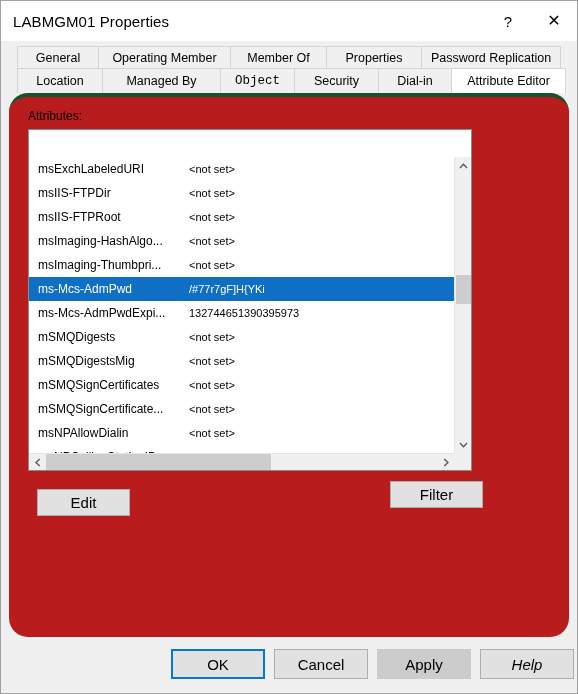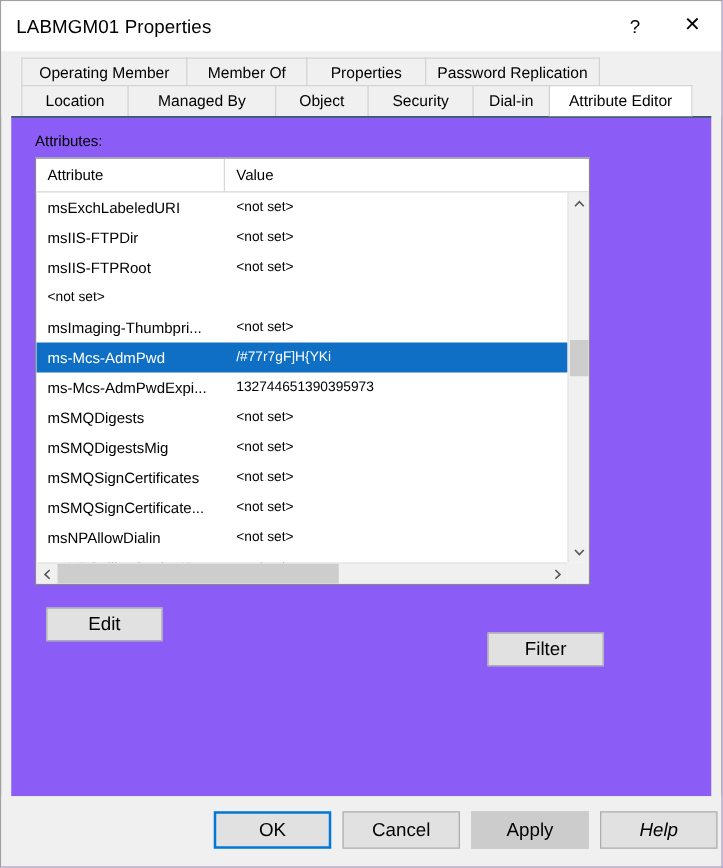--- a/index.html
+++ b/index.html
@@ -99,25 +99,26 @@
   .tab.active {
     background: #ffffff;
     border-color: #d4d4d4;
     position: relative;
     z-index: 3;
   }
 
   
   .panel {
     flex: 1;
-    background: #8b5cf6;
-    border-top: 1px solid #14532d;
+    background: #b91c1c;
+    border-top: 4px solid #14532d;
     margin: 0 8px 0 8px;
     position: relative;
     box-sizing: border-box;
+    border-radius: 19px;
   }
 
   .attributes-label {
     position: absolute;
     left: 19px;
     top: 12px;
     font-size: 12px;
     color: #000000;
   }
 
@@ -277,21 +278,21 @@
   .edit-btn {
     position: absolute;
     left: 28px;
     top: 392px;
     width: 93px;
     height: 27px;
   }
   .filter-btn {
     position: absolute;
     left: 381px;
-    top: 412px;
+    top: 384px;
     width: 93px;
     height: 27px;
   }
 
   
   .footer {
     height: 56px;
     min-height: 56px;
     background: #f0f0f0;
     position: relative;
@@ -319,80 +320,80 @@
         <span class="glyph">?</span>
       </button>
       <button class="title-btn close">
         <span class="glyph">✕</span>
       </button>
     </div>
   </div>
 
   <div class="tabs-area">
     <div class="tab-row row1">
+        <div class="tab" style="width: 82px;">
+          <span>General</span>
+        </div>
         <div class="tab" style="width: 133px;">
           <span>Operating Member</span>
         </div>
         <div class="tab" style="width: 97px;">
           <span>Member Of</span>
         </div>
         <div class="tab" style="width: 96px;">
           <span>Properties</span>
         </div>
         <div class="tab" style="width: 140px;">
           <span>Password Replication</span>
         </div>
       </div>
     <div class="tab-row row2">
         <div class="tab" style="width: 86px;">
           <span>Location</span>
         </div>
         <div class="tab" style="width: 119px;">
           <span>Managed By</span>
         </div>
-        <div class="tab" style="width: 75px;">
+        <div class="tab" style="width: 75px; font-family: Liberation Mono, monospace;">
           <span>Object</span>
         </div>
         <div class="tab" style="width: 85px;">
           <span>Security</span>
         </div>
-        <div class="tab" style="width: 62px;">
+        <div class="tab" style="width: 74px;">
           <span>Dial-in</span>
         </div>
         <div class="tab active" style="width: 115px;">
           <span>Attribute Editor</span>
         </div>
       </div>
   </div>
 
   <div class="panel">
 
     <div class="attributes-label">Attributes:</div>
 
     <div class="list-wrap">
 
-      <div class="list-header">
-        <div class="col-head attr">Attribute</div>
-        <div class="col-head val">Value</div>
-      </div>
 
       <div class="rows" id="rows-container">
           <div class="row">
             <div class="cell-attr">msExchLabeledURI</div>
             <div class="cell-val">&lt;not set&gt;</div>
           </div>
           <div class="row">
             <div class="cell-attr">msIIS-FTPDir</div>
             <div class="cell-val">&lt;not set&gt;</div>
           </div>
           <div class="row">
             <div class="cell-attr">msIIS-FTPRoot</div>
             <div class="cell-val">&lt;not set&gt;</div>
           </div>
           <div class="row">
+            <div class="cell-attr">msImaging-HashAlgo...</div>
             <div class="cell-val">&lt;not set&gt;</div>
           </div>
           <div class="row">
             <div class="cell-attr">msImaging-Thumbpri...</div>
             <div class="cell-val">&lt;not set&gt;</div>
           </div>
           <div class="row selected">
             <div class="cell-attr">ms-Mcs-AdmPwd</div>
             <div class="cell-val">/#77r7gF]H{YKi</div>
           </div>

